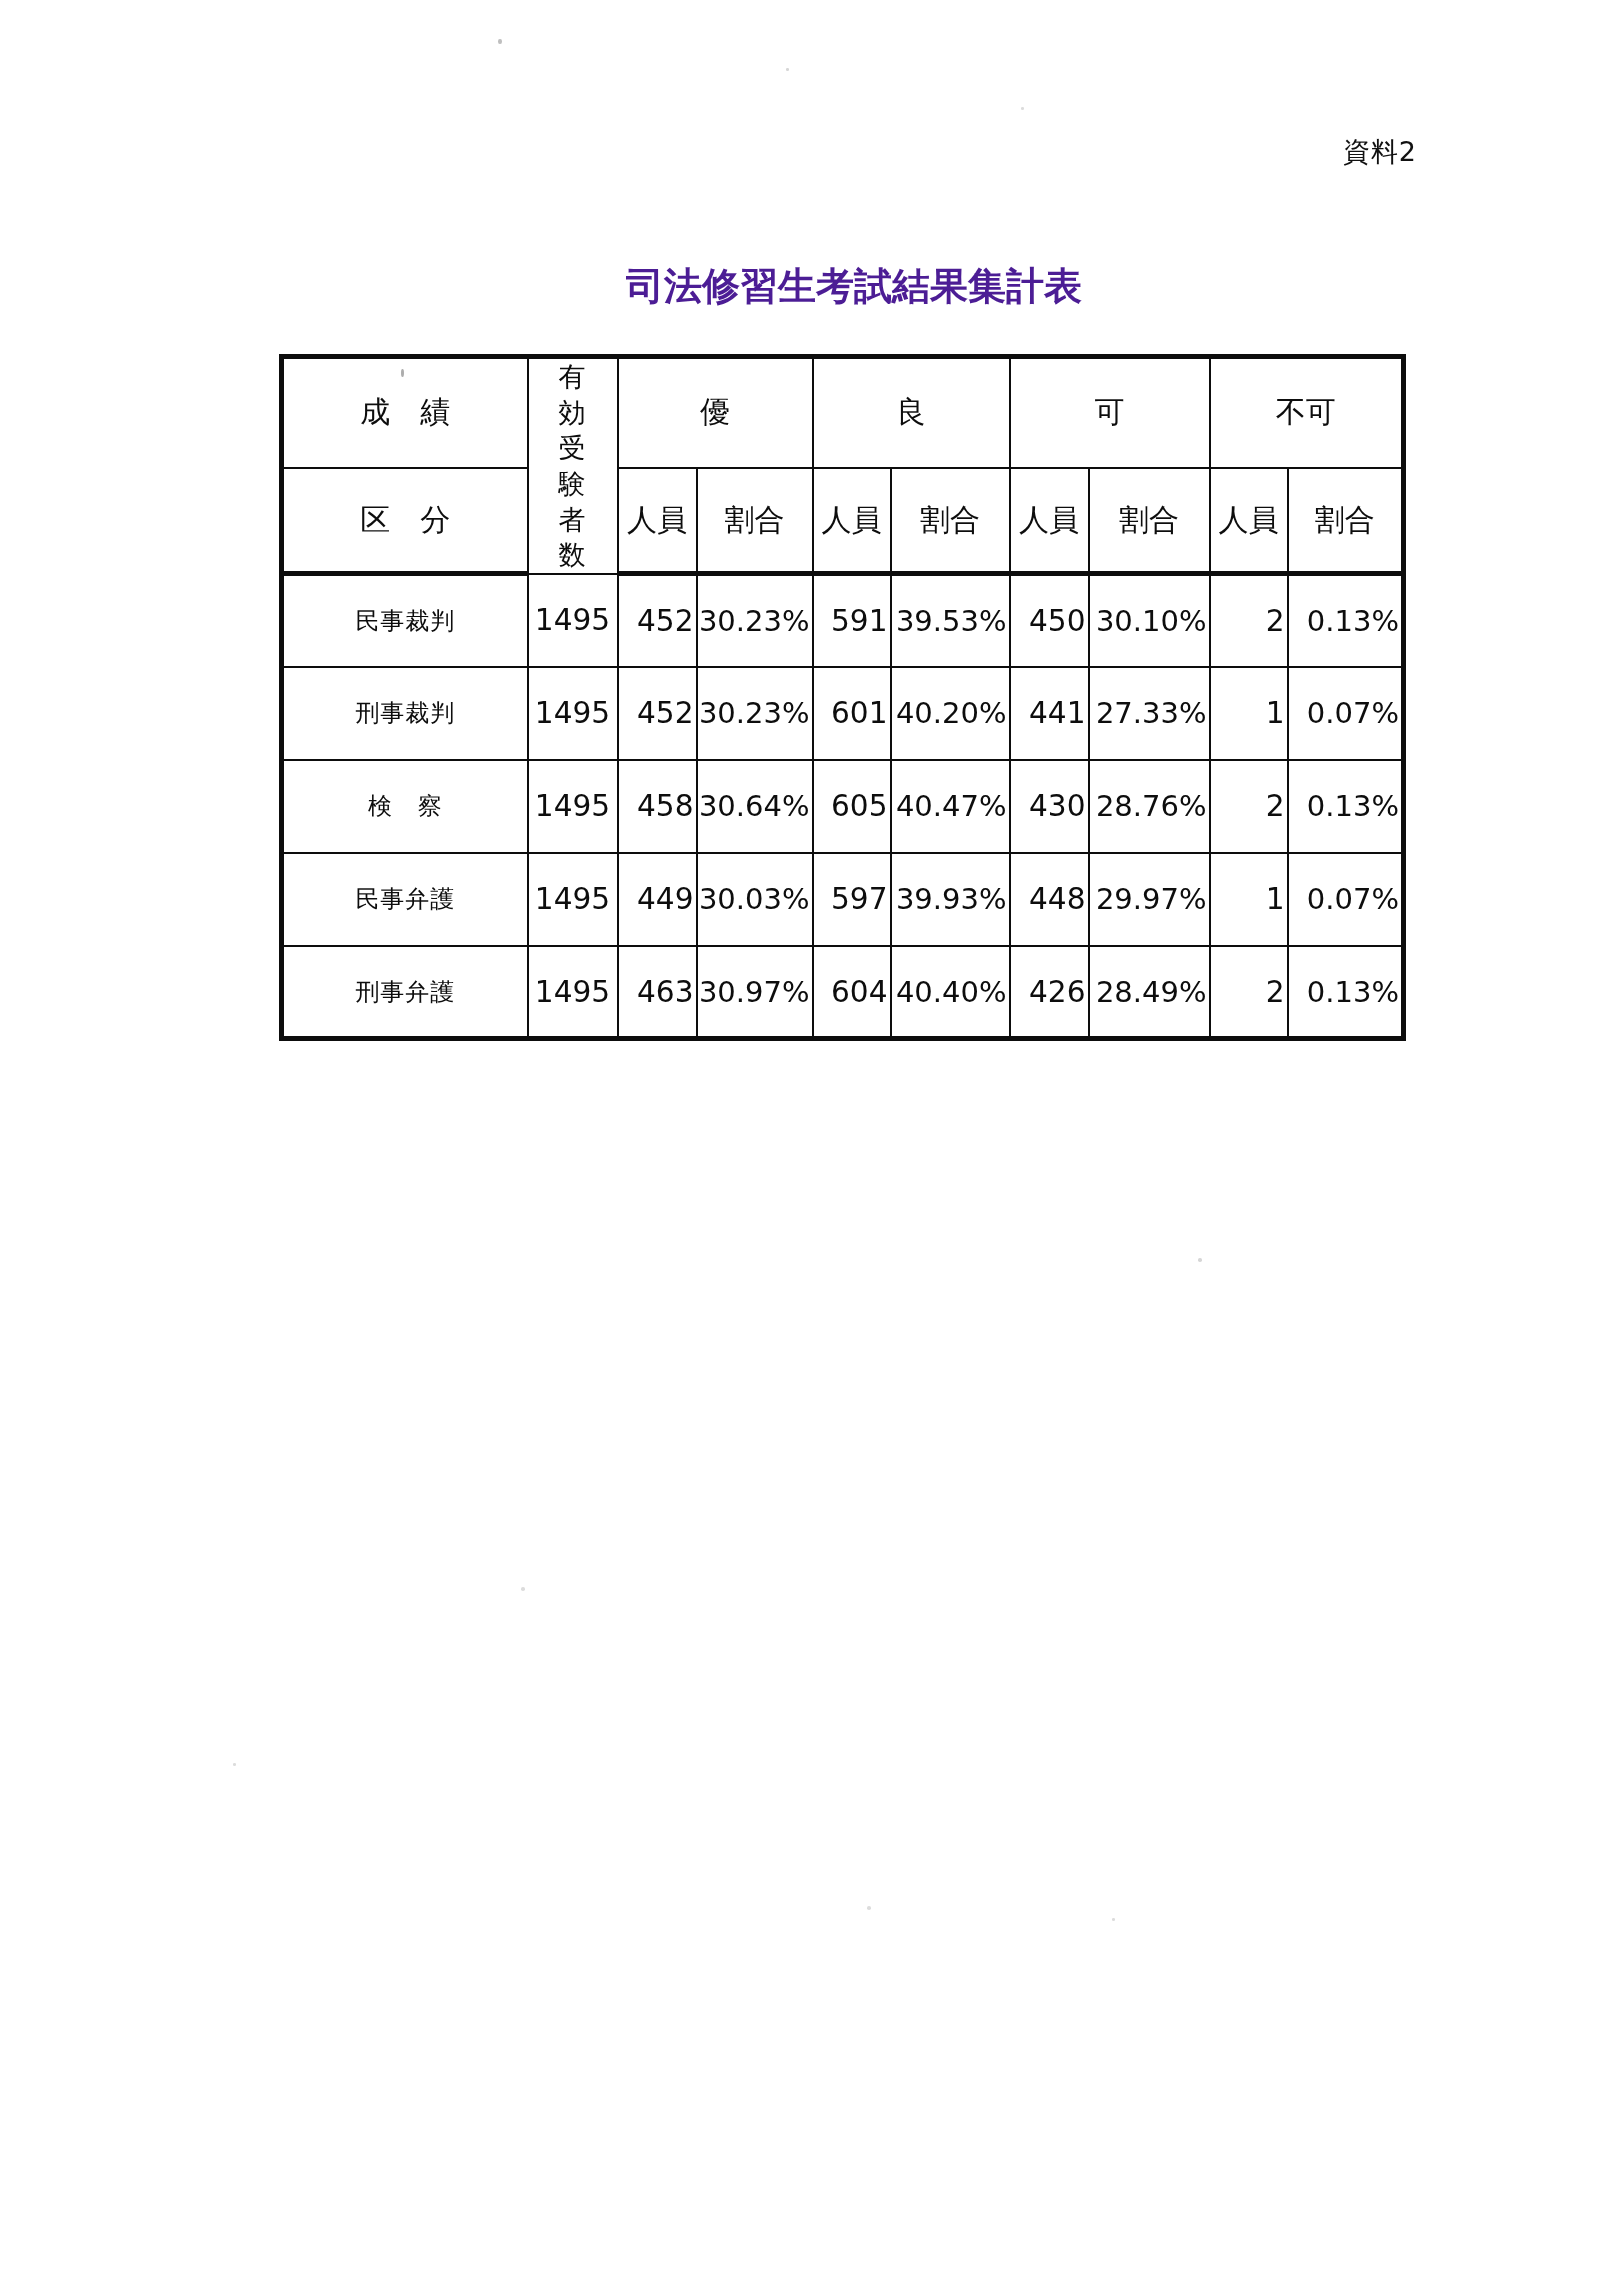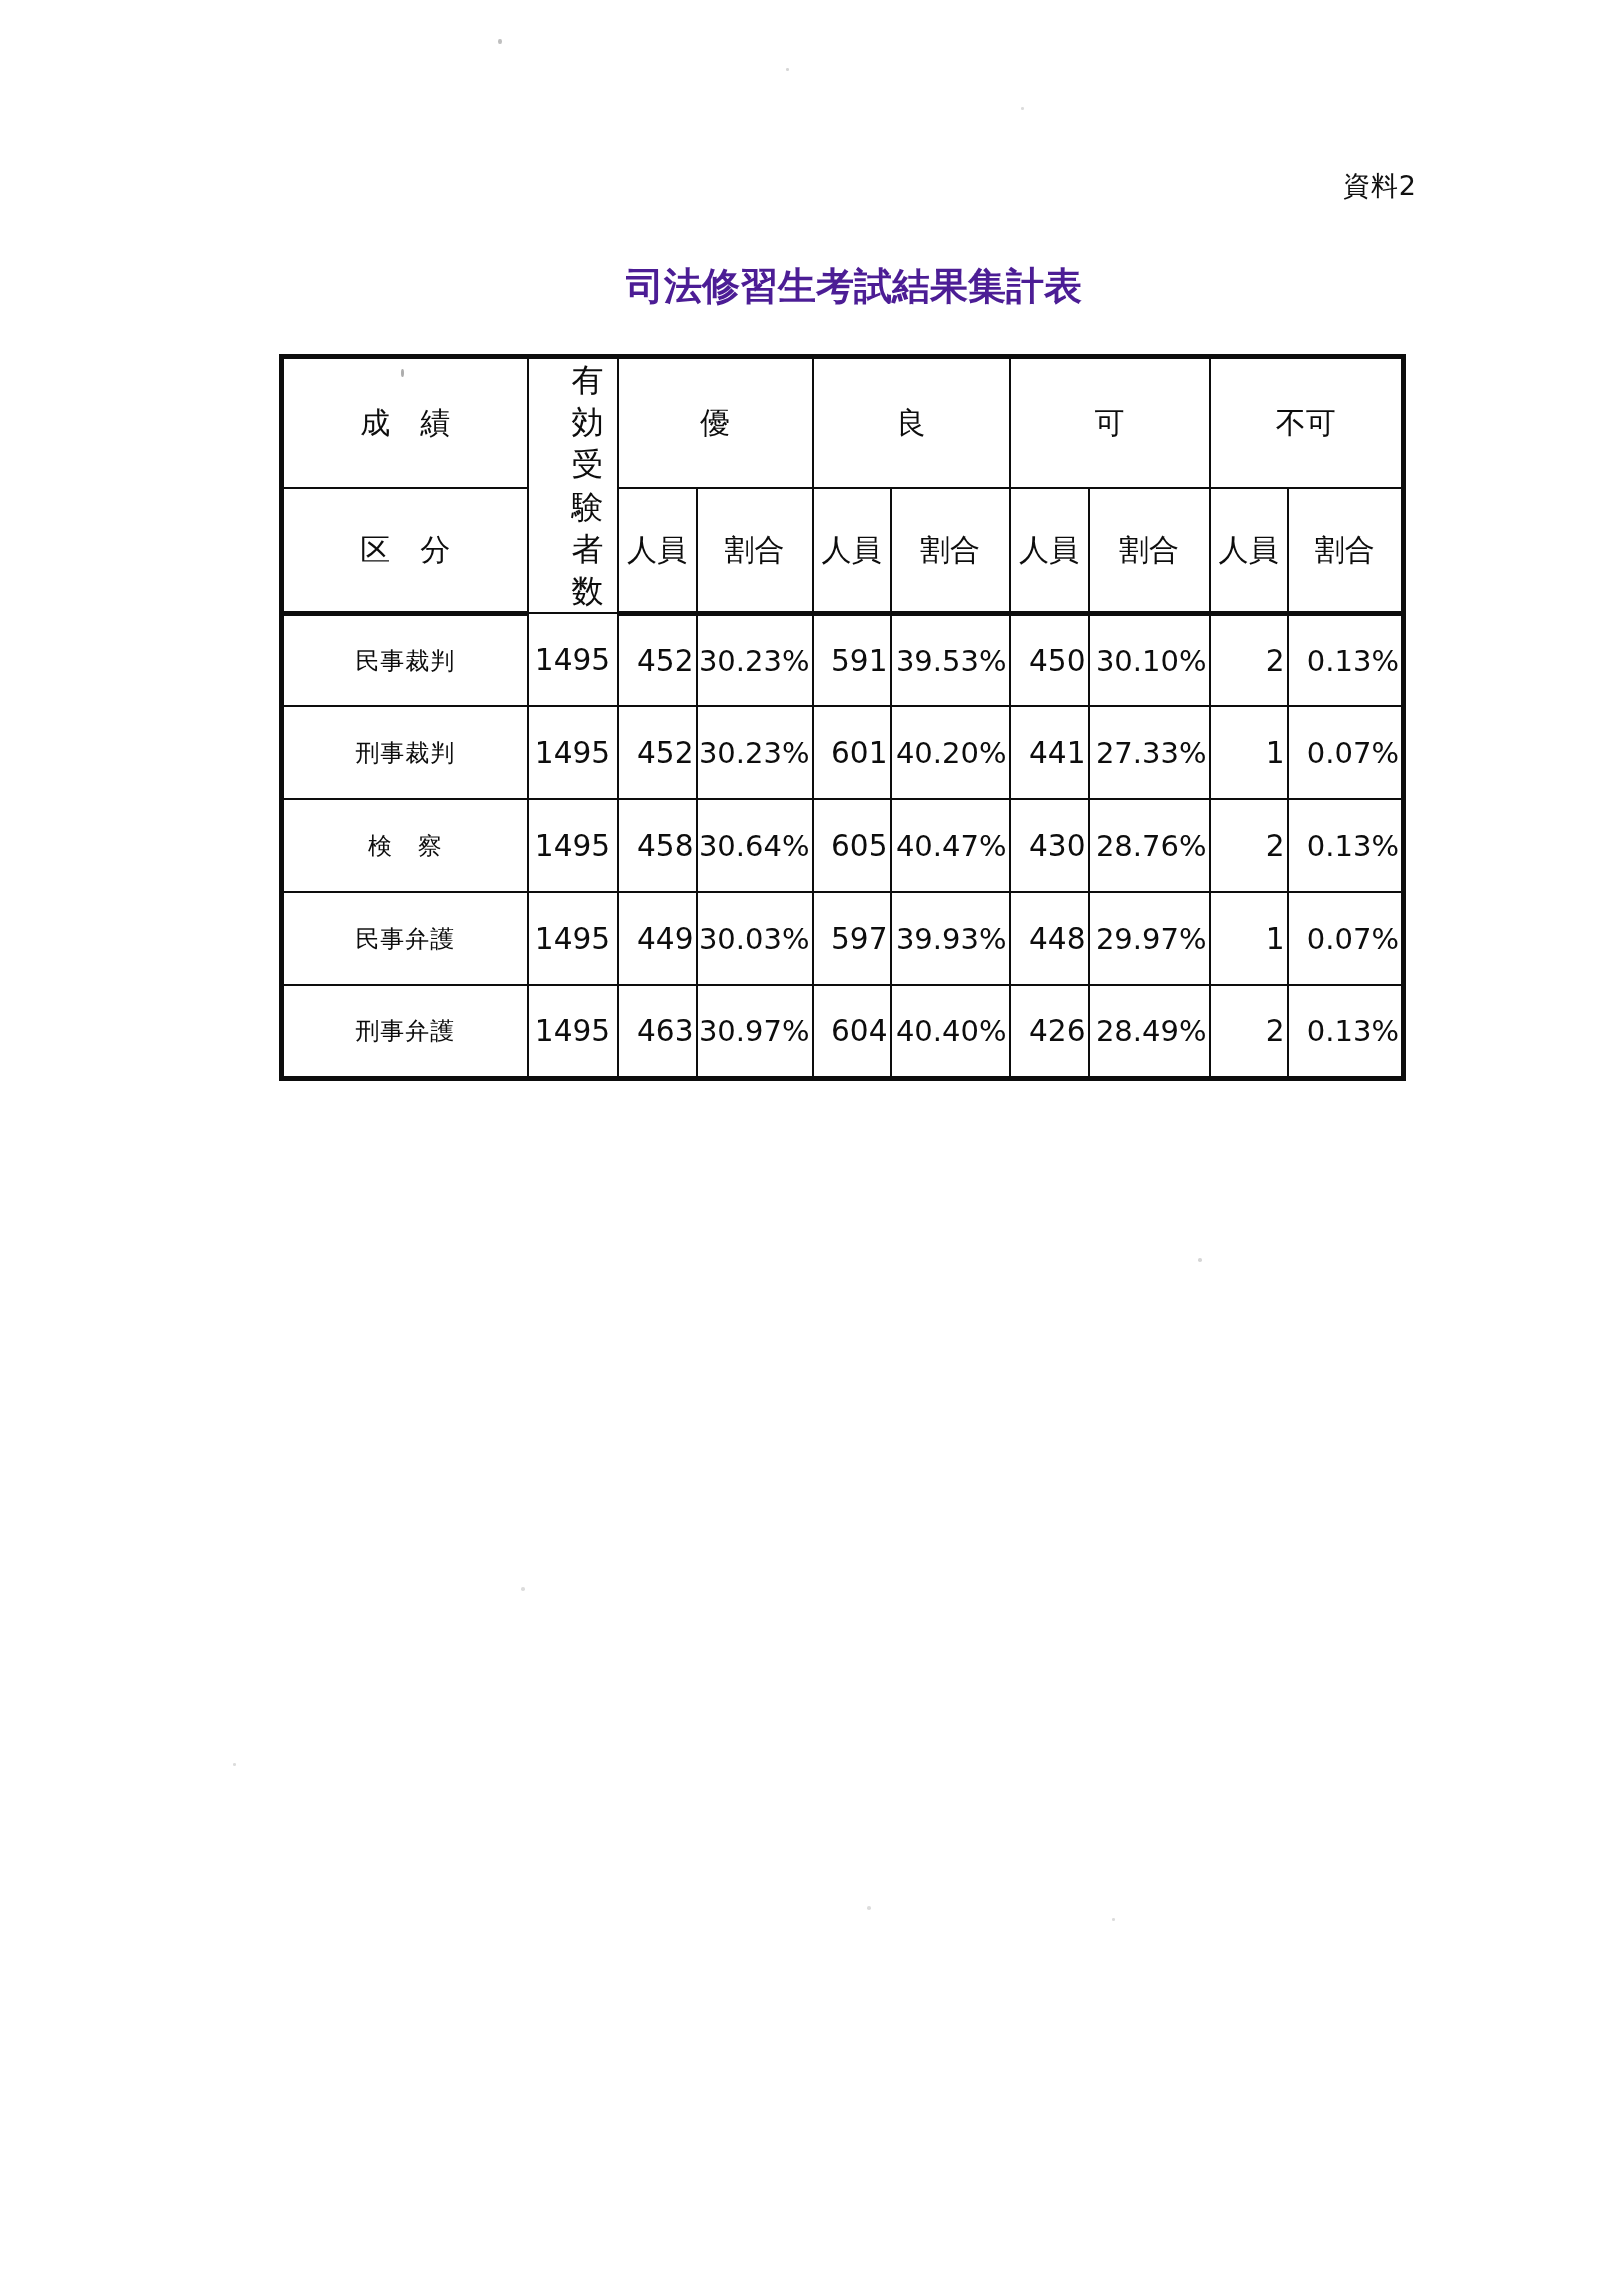--- a/index.html
+++ b/index.html
@@ -10,21 +10,20 @@
     color: #0d0d0d;
     position: relative;
     overflow: hidden;
   }
   .doc-label {
     position: absolute;
     left: 1343px; top: 134px;
     font-size: 27px;
     letter-spacing: 0.9px;
     color: #111;
-    margin-top: 34px;
   }
   .page-title {
     position: absolute;
     left: 626px; top: 261px;
     font-size: 38px;
     font-weight: bold;
     letter-spacing: 0px;
     color: #4c1d95;
     white-space: nowrap;
   }
@@ -51,23 +50,23 @@
     vertical-align: middle;
     background: #ffffff;
   }
   tr.group-row { height: 99px; }
   tr.sub-row { height: 94px; }
   tr.data-row { height: 93px; }
   th.h-group { font-size: 32px; }
   th.h-valid .valid-inner {
     width: 2em;
     margin: 0 auto;
-    font-size: 32px;
+    font-size: 27px;
     line-height: 1.32;
-    text-align: right;
+    text-align: center;
     letter-spacing: 0.9px;
   }
   td.label {
     font-size: 24px;
     text-align: center;
     vertical-align: middle;
     letter-spacing: 0.9px;
   }
   td.mid {
     font-size: 29.6px;

